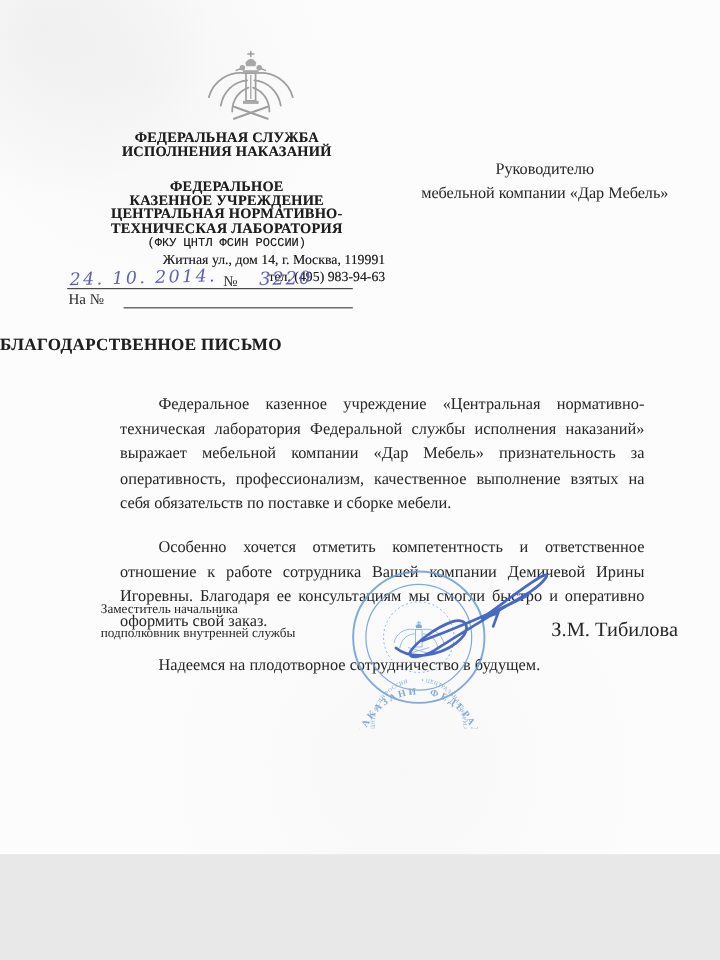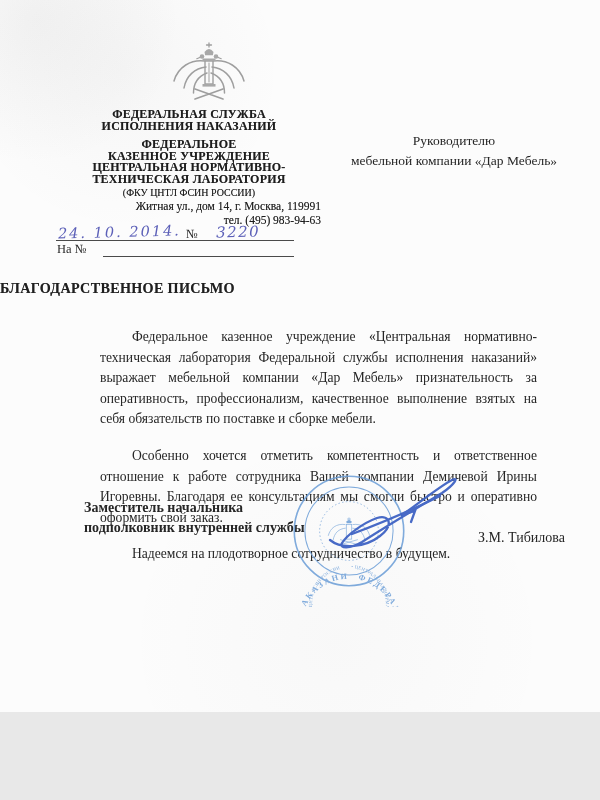--- a/index.html
+++ b/index.html
@@ -13,22 +13,22 @@
     font-family:"Liberation Serif", serif;
     color:#262626;
     padding-left:12px;
   }
   .abs{position:absolute;}
   
   .emblem{left:165px;top:40px;width:88px;height:70px;opacity:.85;}
   .lh{left:57px;top:109px;width:264px;text-align:center;color:#1d1d1d;
       text-shadow:0 0 .5px rgba(0,0,0,.45);}
   .lh .b{font-weight:bold;font-size:12px;line-height:11.5px;letter-spacing:.2px;}
-  .lh .gap{margin-top:7px;}
-  .lh .small{font-size:10px;line-height:10.5px;margin-top:3px;font-weight:normal;}
+  .lh .gap{margin-top:18px;}
+  .lh .small{font-size:10px;line-height:10.5px;margin-top:3px;font-weight:normal;font-family:Liberation Mono, monospace;}
   .lh .addr{font-size:11.5px;line-height:11.5px;margin-top:2.5px;font-weight:normal;text-align:right;}
   
   .recipient{left:328px;top:131px;width:252px;text-align:center;
              font-size:13.5px;line-height:19.5px;}
   
   .hw{font-family:"DejaVu Serif", serif;font-style:italic;color:#5c60b8;
       transform:rotate(-1.5deg);display:inline-block;}
   .date-hw{left:58px;top:224px;font-size:14.5px;letter-spacing:2px;}
   .num-sign{left:186px;top:227px;font-size:12.5px;color:#2a2a2a;}
   .num-hw{left:216px;top:223px;font-size:15px;letter-spacing:1.5px;}
@@ -36,22 +36,22 @@
   .na-label{left:57px;top:242px;font-size:12.5px;color:#2a2a2a;font-family:Liberation Serif, serif;}
   .ul2{left:103px;top:256px;width:191px;border-top:1.2px solid #4a4a4a;height:0;}
   
   .title{left:0;top:280px;width:600px;text-align:left;font-weight:bold;
          font-size:14.2px;letter-spacing:.3px;color:#1f1f1f;
          text-shadow:0 0 .4px rgba(0,0,0,.4);}
   .body{left:84px;top:311px;width:469px;font-size:13.6px;line-height:20.6px;
         text-align:justify;color:#262626;}
   .body p{margin:16px;text-indent:32px;}
   
-  .sig-pos{left:84px;top:498px;font-size:14px;line-height:20px;font-weight:bold;}
-  .sig-name{right:47px;top:530px;font-size:14px;}
+  .sig-pos{left:84px;top:498px;font-size:11px;line-height:20px;}
+  .sig-name{right:47px;top:515px;font-size:17px;}
   .stamp{left:273px;top:455px;width:152px;height:152px;opacity:.88;}
   .autograph{left:318px;top:452px;width:215px;height:115px;}
 </style>
 </head>
 <body>
 
 <div class="page">
 
   <svg class="abs emblem" viewBox="0 0 88 70">
     <g stroke="#8f8f8f" fill="none" stroke-width="1.5" stroke-linecap="round">

